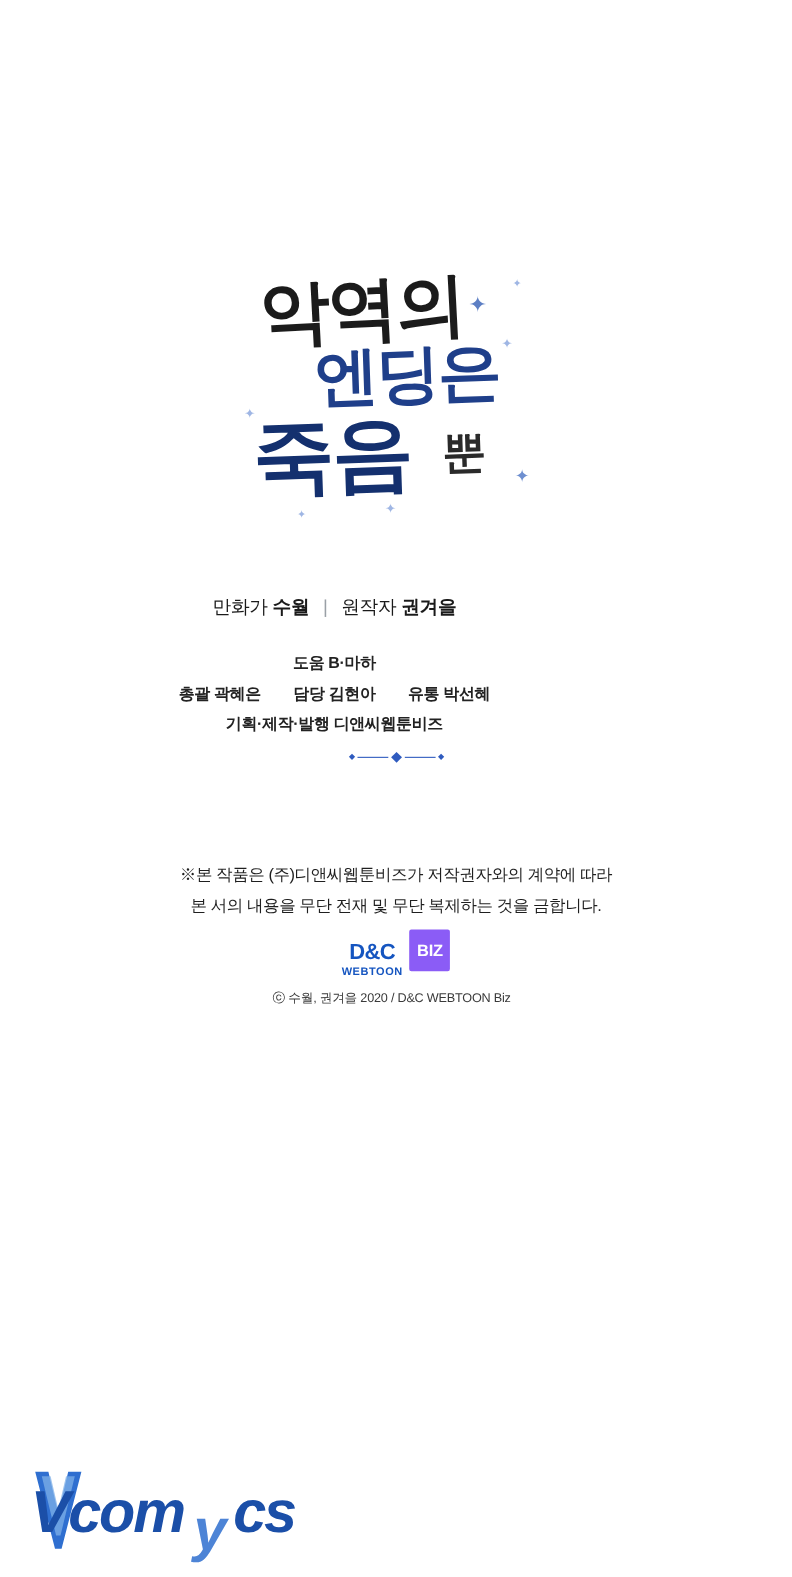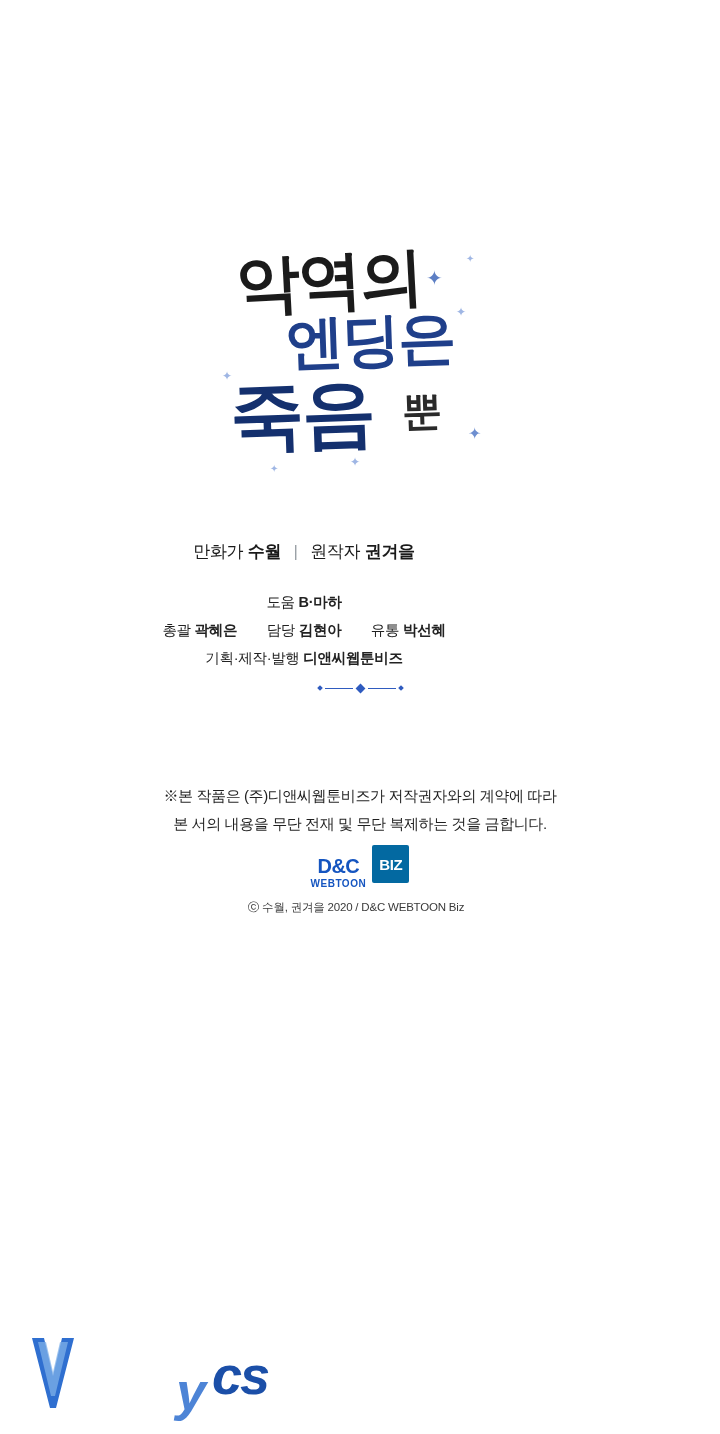--- a/index.html
+++ b/index.html
@@ -111,21 +111,21 @@
     margin: 0 8px;
     color: #9aa0a6;
     font-weight: normal;
   }
   .credit-row {
     font-size: 14.5px;
     color: #222222;
     margin-bottom: 9px;
     letter-spacing: -0.3px;
   }
-  .credit-row .role { font-weight: normal; }
+  .credit-row .role { font-weight: bold; }
   .credit-row .name { font-weight: bold; }
   .credit-row .gap { display: inline-block; width: 22px; }
 
   
   .ornament {
     position: absolute;
     top: 680px;
     left: 0;
     width: 720px;
     height: 16px;
@@ -203,21 +203,21 @@
     font-size: 10px;
     color: #1555c0;
     letter-spacing: 0.5px;
     line-height: 1;
     margin-top: 3px;
   }
   .pub-biz {
     display: flex;
     align-items: center;
     justify-content: center;
-    background: #0369a1;
+    background: #8b5cf6;
     color: #ffffff;
     font-weight: bold;
     font-size: 15px;
     padding: 0 7px;
     border-radius: 2px;
     letter-spacing: -0.3px;
   }
 
   .copyright {
     position: absolute;
@@ -348,17 +348,18 @@
 
   <div class="copyright">ⓒ 수월, 권겨을 2020 / D&amp;C WEBTOON Biz</div>
 
   <div class="watermark">
     <div class="wm-shape">
       <svg width="46" height="74" viewBox="0 0 46 74">
         <path d="M2 2 L14 2 L23 40 L32 2 L44 2 L26 72 L20 72 Z" fill="#2f6fd0"></path>
         <path d="M8 6 L16 6 L23 36 L30 6 L38 6 L25 60 L21 60 Z" fill="#7fb0e8" opacity="0.75"></path>
       </svg>
     </div>
+    <div class="wm-text">Vcom</div>
     <div class="wm-y">y</div>
     <div class="wm-text" style="left:184px;">cs</div>
   </div>
 
 </div>
 
 </body></html>

